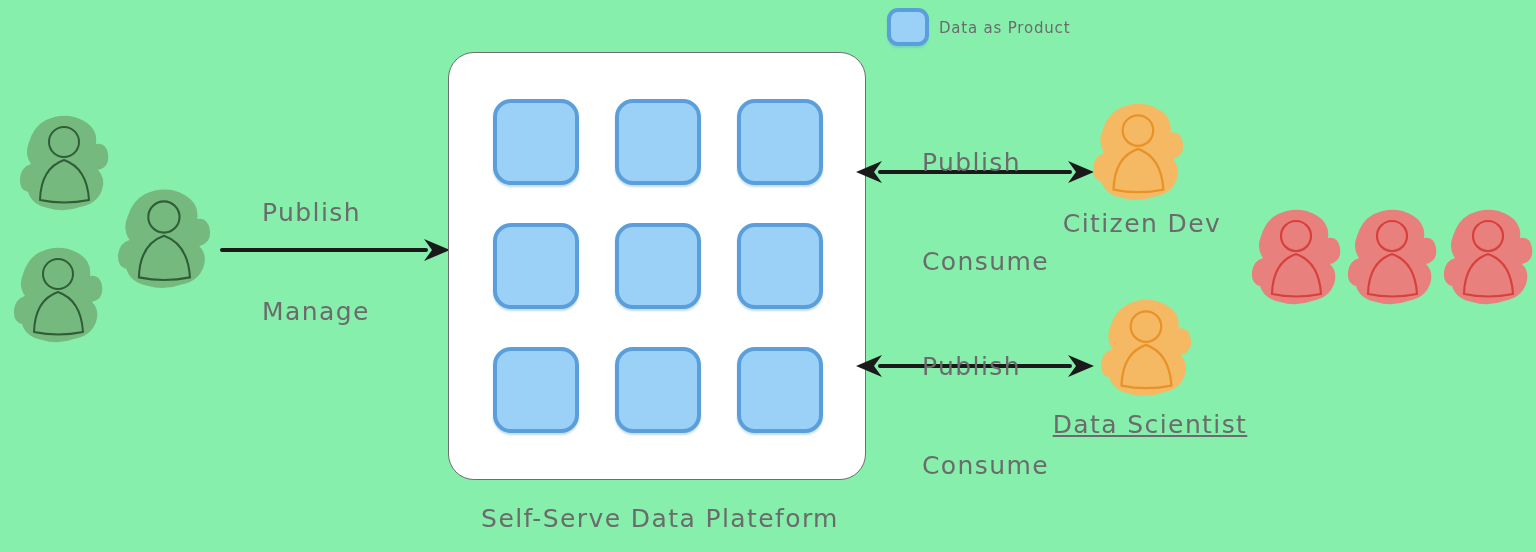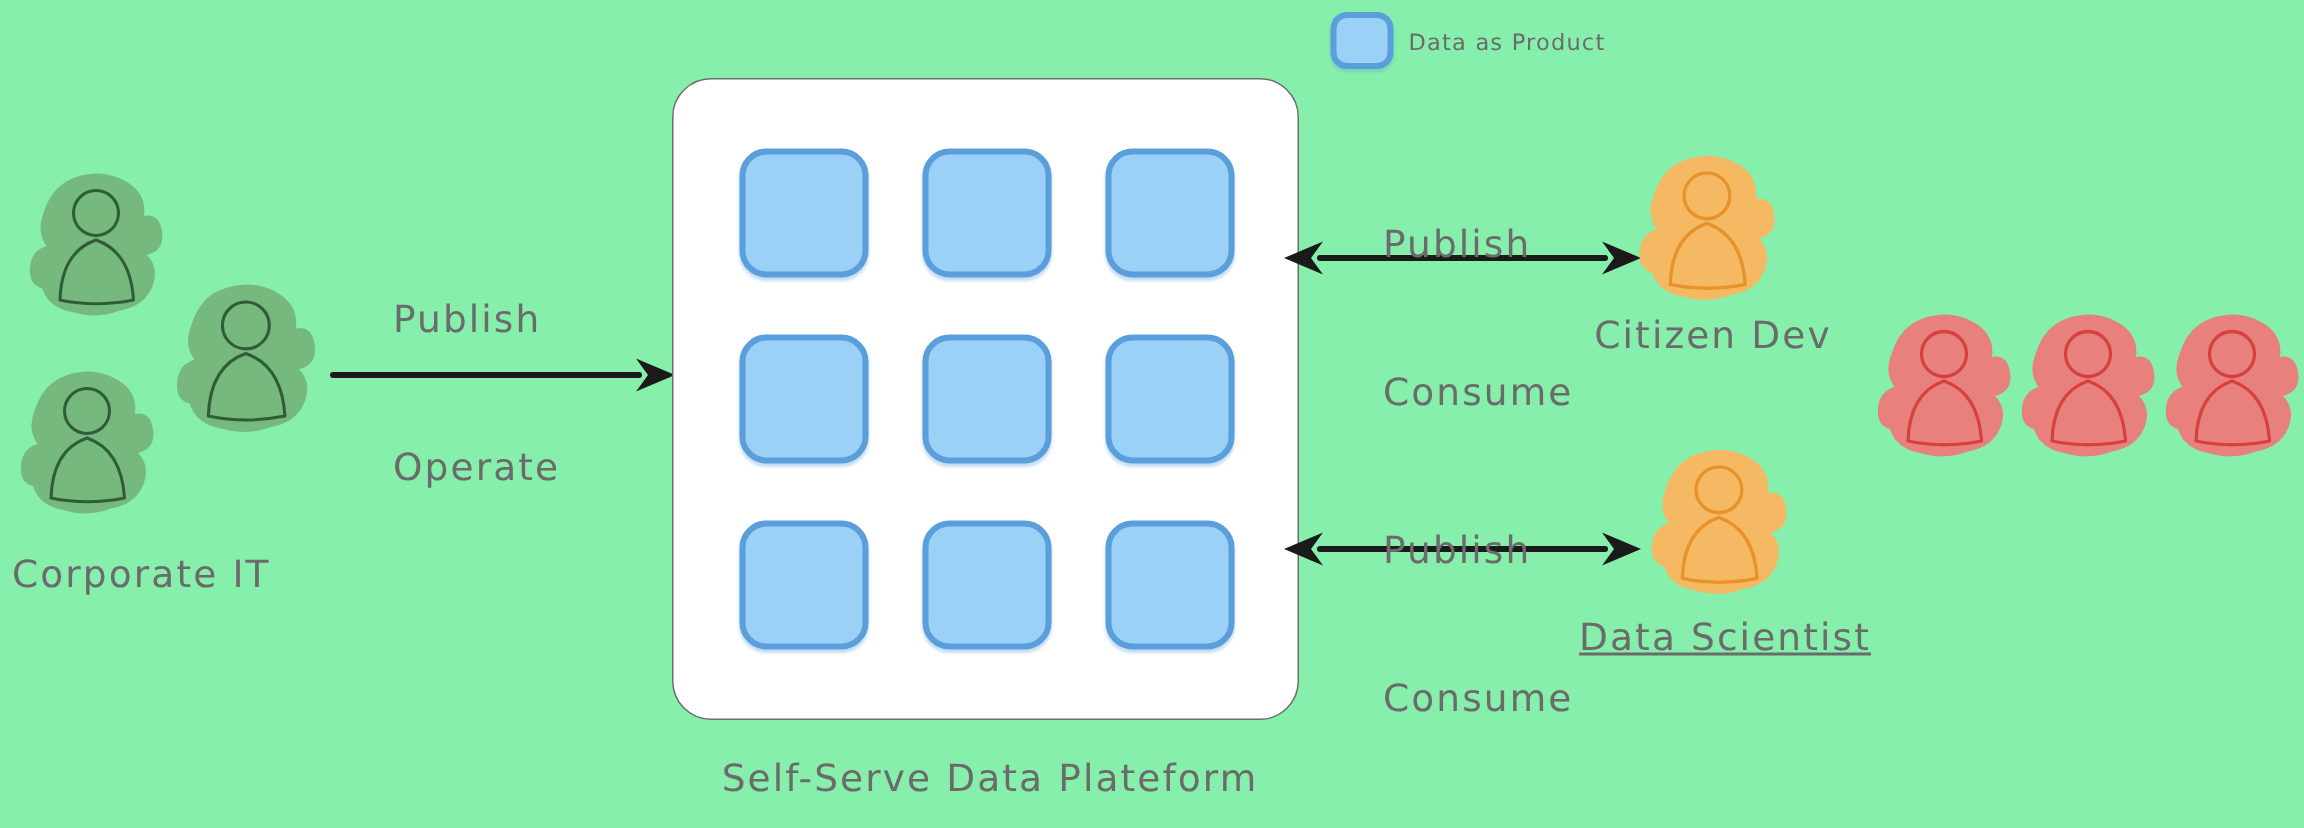--- a/index.html
+++ b/index.html
@@ -110,31 +110,30 @@
       <path d="M22 88 Q23 56 46 48 Q69 56 71 88 Q46 93 22 88 Z" fill="none" stroke="#2f5d37" stroke-width="2" stroke-linejoin="round"></path>
     </svg>
   </div>
   <div class="person" style="left:116px; top:185px;">
     <svg width="100" height="116" viewBox="0 0 96 110">
       <path d="M28 8 Q48 -1 66 9 Q80 17 78 32 Q88 30 90 42 Q92 55 80 58 Q88 66 84 78 Q79 92 62 95 Q46 101 30 96 Q14 93 10 80 Q1 78 2 66 Q3 55 13 52 Q6 42 11 30 Q16 14 28 8 Z" fill="#76b97e"></path>
       <circle cx="46" cy="30" r="15" fill="none" stroke="#2f5d37" stroke-width="2"></circle>
       <path d="M22 88 Q23 56 46 48 Q69 56 71 88 Q46 93 22 88 Z" fill="none" stroke="#2f5d37" stroke-width="2" stroke-linejoin="round"></path>
     </svg>
   </div>
-  <div class="label" style="left:8px; top:366px;">Corporate IT</div>
 
   <div class="arrow" style="left:220px; top:236px;">
     <svg width="232" height="28" viewBox="0 0 232 28">
       <line x1="2" y1="14" x2="206" y2="14" stroke="#1a1a1a" stroke-width="4" stroke-linecap="round"></line>
       <path d="M204 3 L230 14 L204 25 L212 14 Z" fill="#1a1a1a"></path>
     </svg>
   </div>
   <div class="label" style="left:262px; top:130px;">
     <div>Publish</div>
-    <div>Operate</div>
+    <div>Manage</div>
   </div>
 
   <div id="platform-container">
     <div id="platform-grid">
       <div class="tile"></div>
       <div class="tile"></div>
       <div class="tile"></div>
       <div class="tile"></div>
       <div class="tile"></div>
       <div class="tile"></div>

